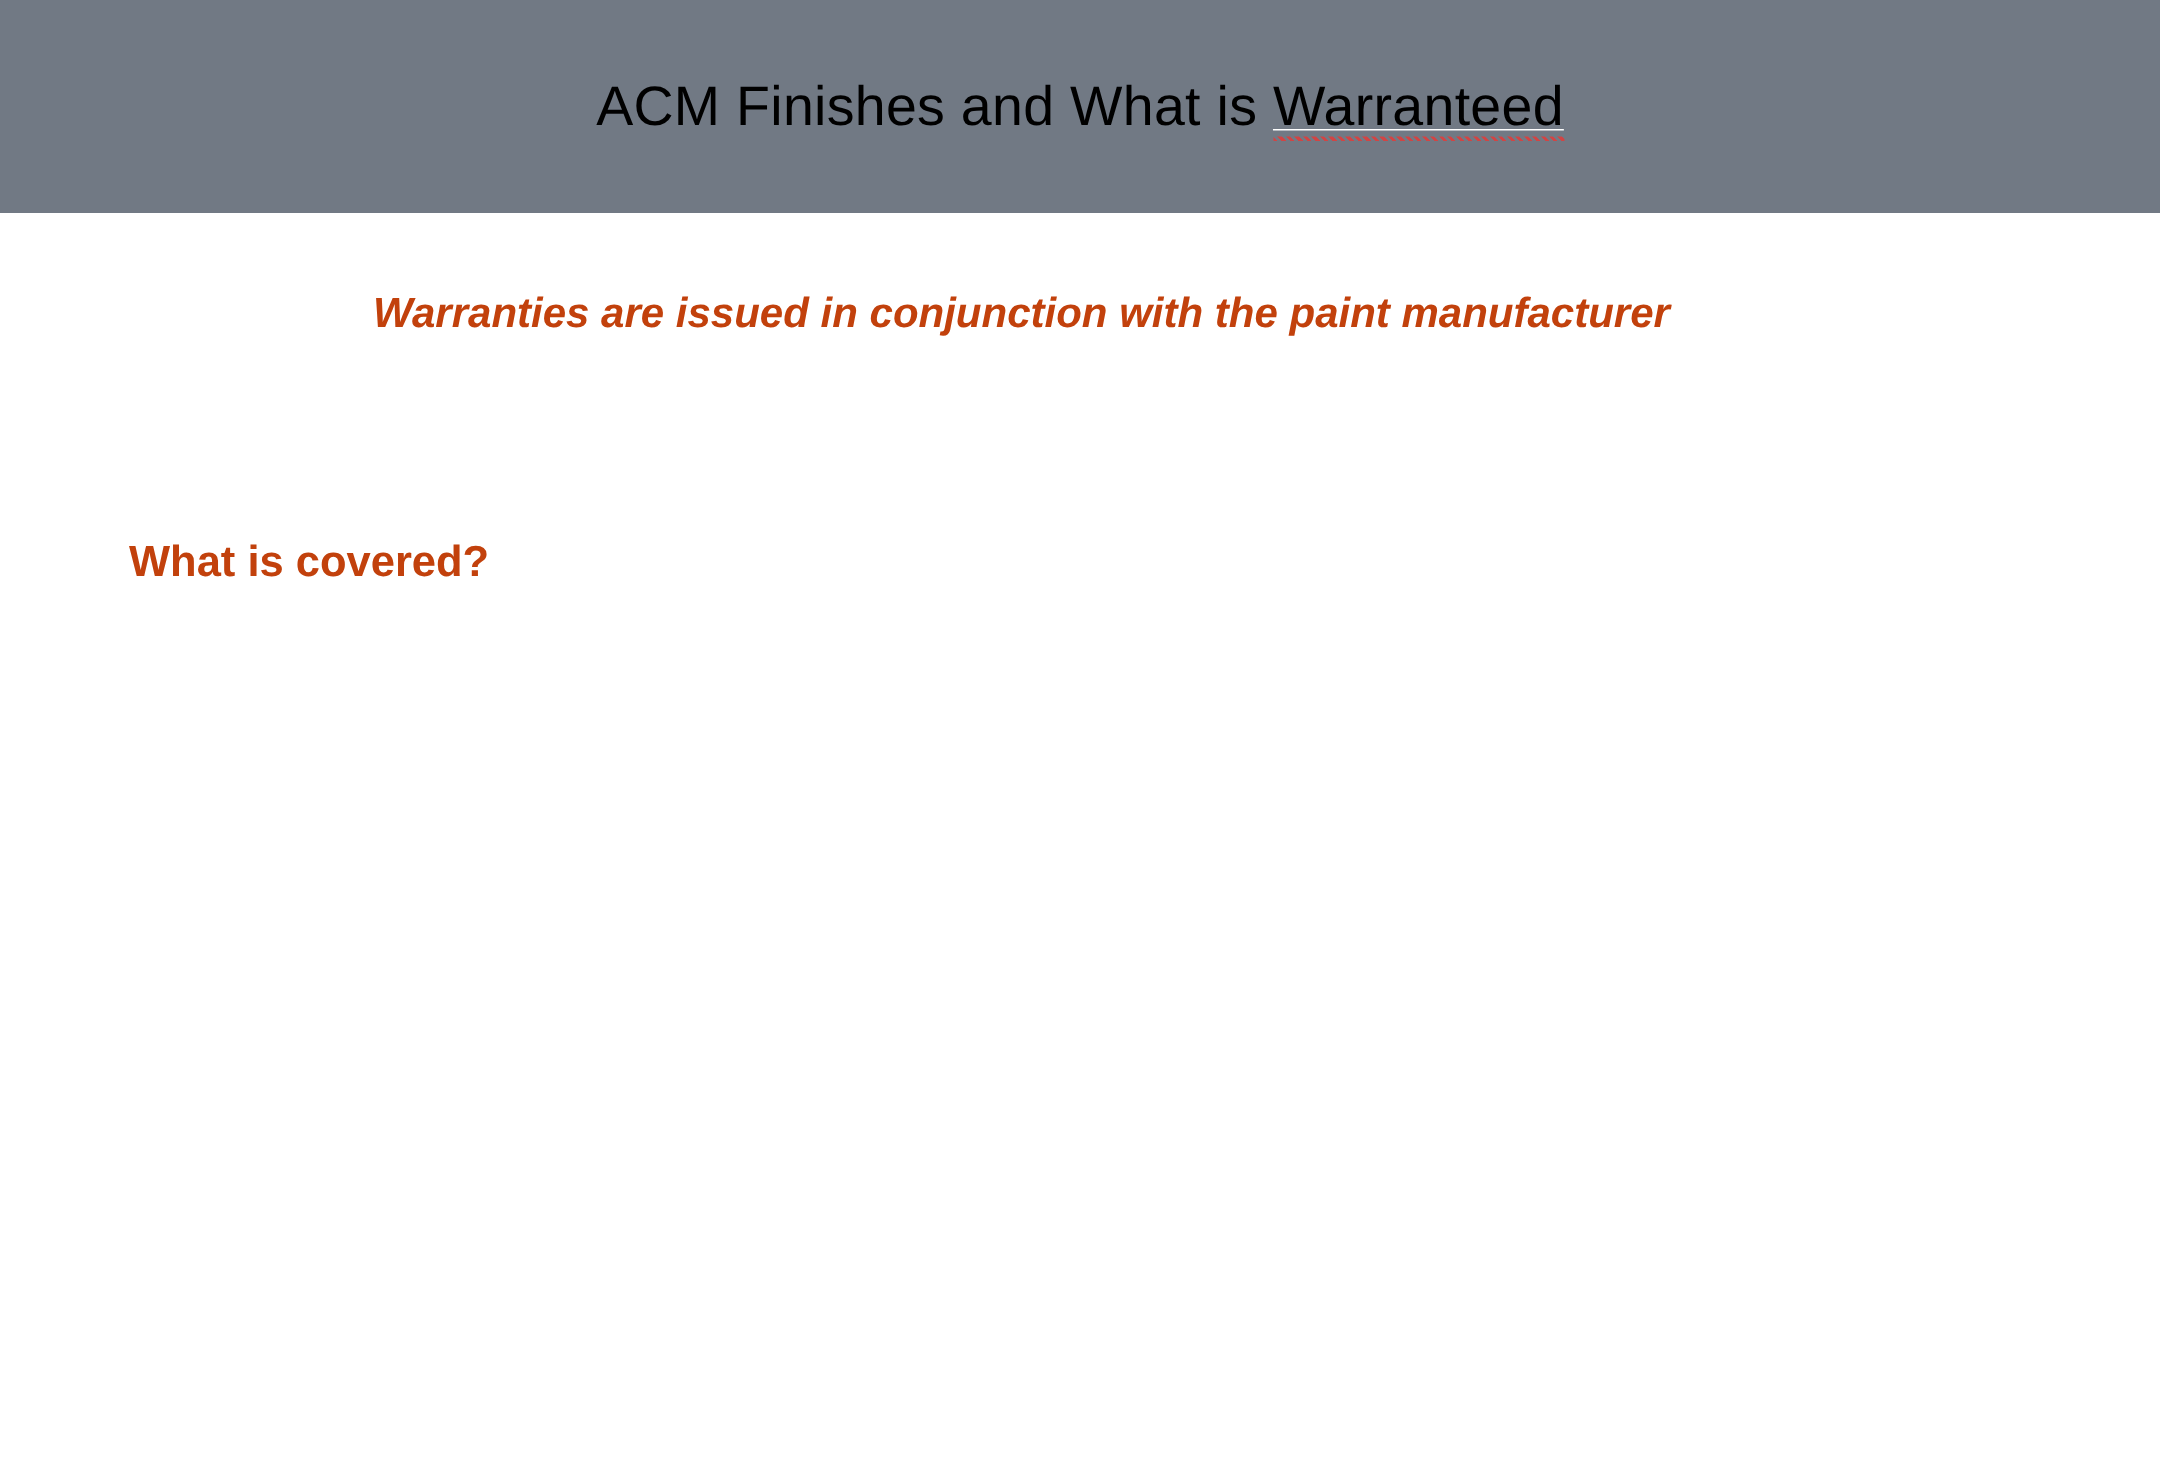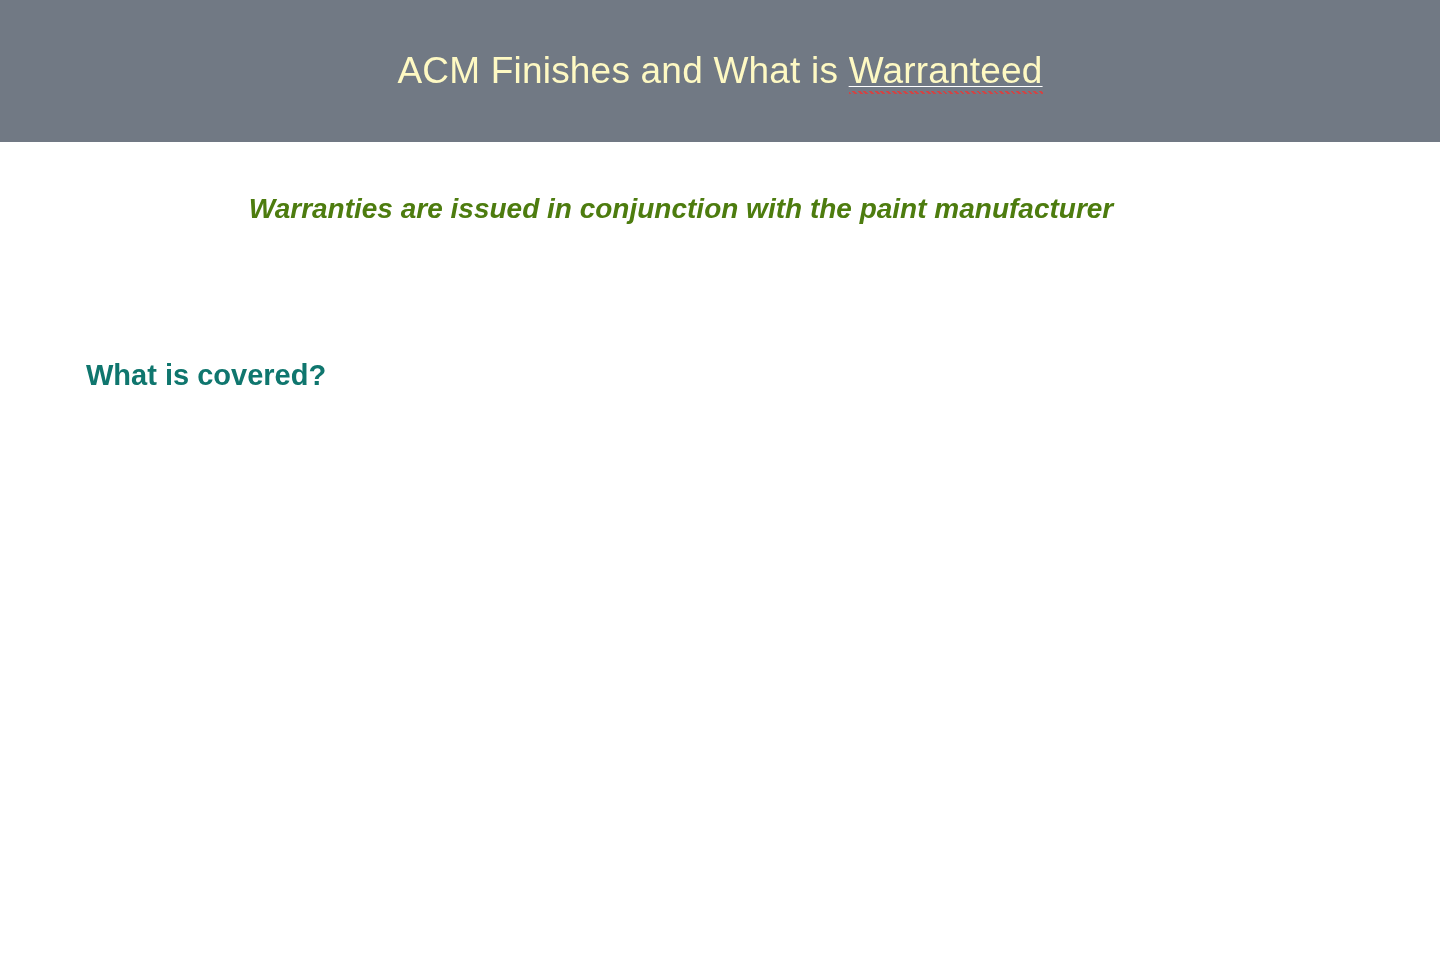--- a/index.html
+++ b/index.html
@@ -24,21 +24,21 @@
     left: 0;
     top: 0;
     width: 1440px;
     height: 142px;
     background: #717984;
     display: flex;
     align-items: center;
     justify-content: center;
   }
   .slide-title {
-    color: #fef9c3;
+    color: #000000;
     font-size: 37px;
     font-weight: 400;
     letter-spacing: 0.2px;
     white-space: nowrap;
   }
   .spell-underline {
     text-decoration: underline;
     text-decoration-color: #ffffff;
     text-decoration-thickness: 1px;
     text-underline-offset: 3px;
@@ -69,27 +69,27 @@
   }
   .lead {
     position: absolute;
     left: 86px;
     top: 48px;
     width: 1190px;
     text-align: center;
     font-size: 28px;
     font-weight: bold;
     font-style: italic;
-    color: #4d7c0f;
+    color: #c2410c;
     line-height: 1.35;
   }
   .section {
     position: absolute;
     left: 86px;
-    color: #0f766e;
+    color: #c2410c;
   }
   .section-covered { top: 215px; }
   .section-not-covered { top: 475px; }
   .section-heading {
     font-size: 29px;
     font-weight: bold;
     margin: 0 0 8px 0;
     line-height: 1.25;
   }
   .bullets {

